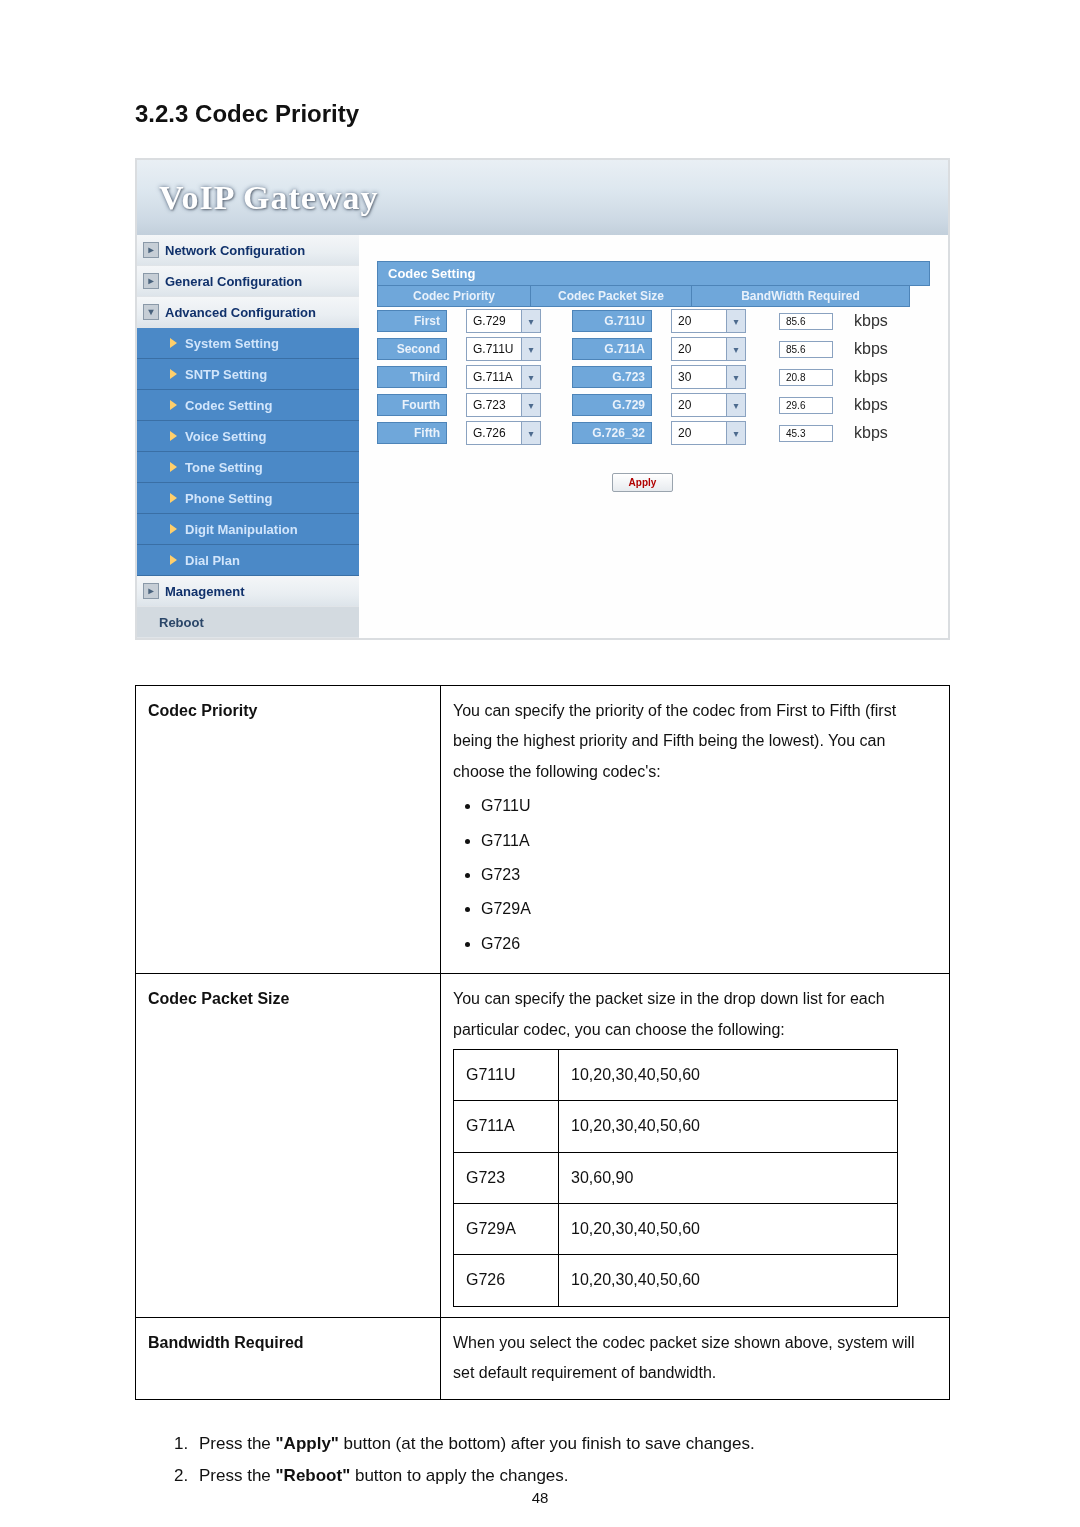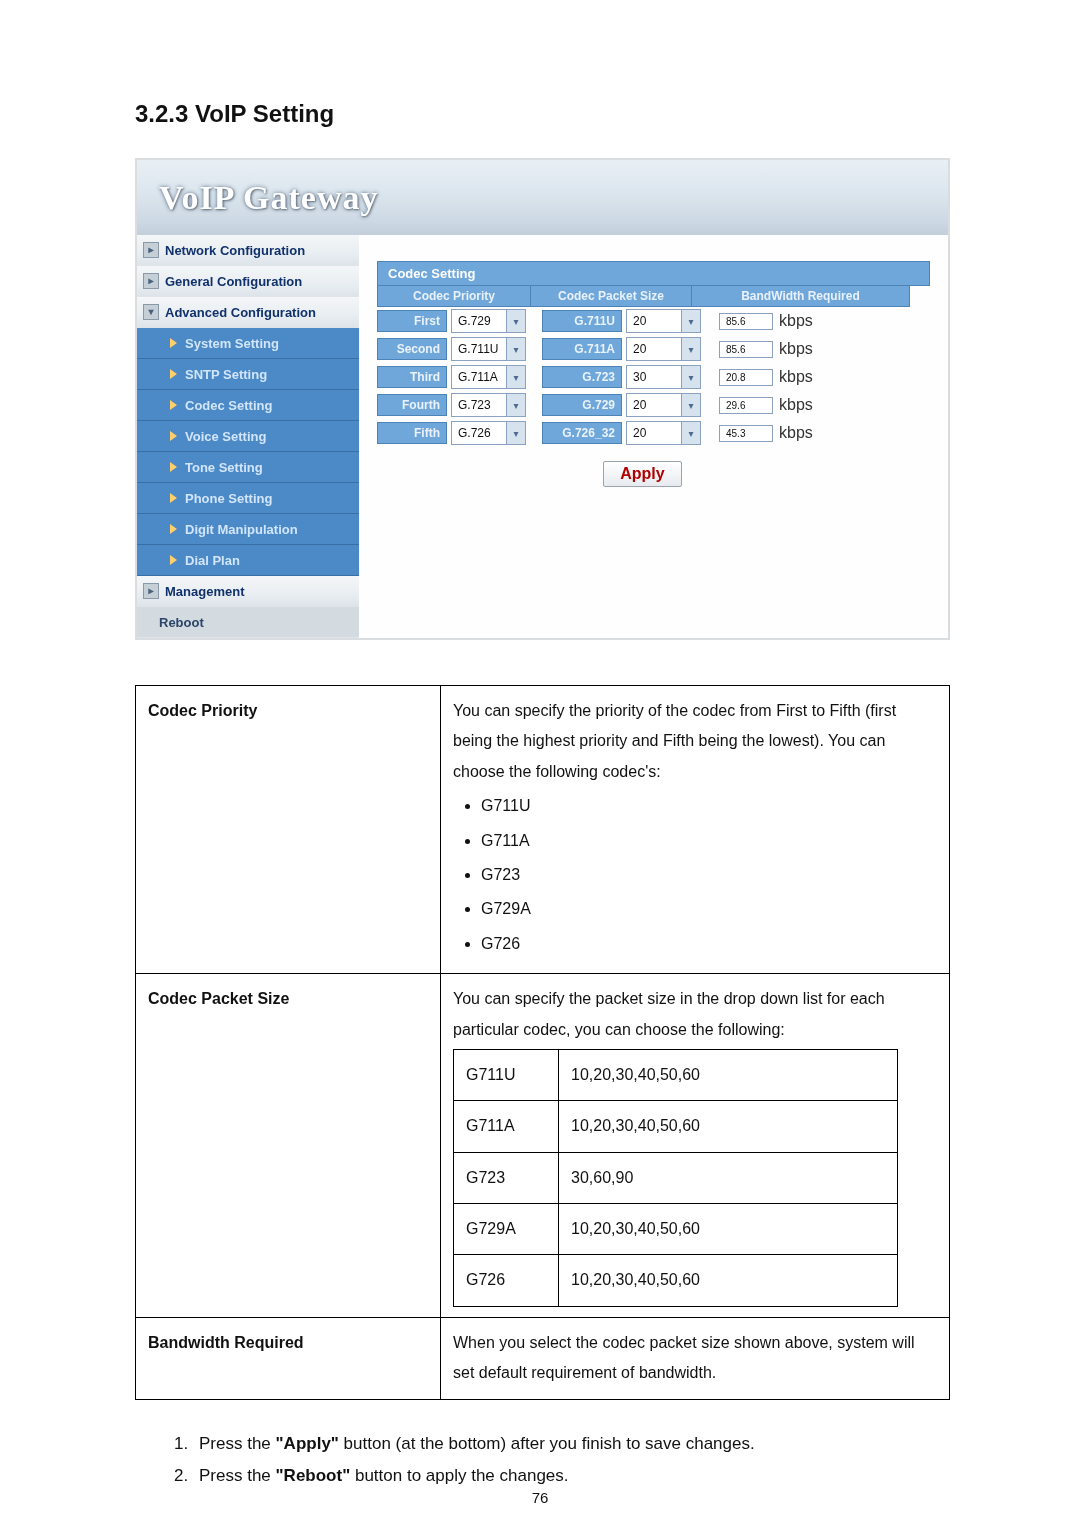--- a/index.html
+++ b/index.html
@@ -134,20 +134,21 @@
     text-align: center;
   }
   .hdr-prio { width: 140px; border-right: 1px solid #4d84b8;}
   .hdr-pack { width: 148px; border-right: 1px solid #4d84b8;}
   .hdr-bw   { flex: 1; }
 
   .codec-row {
     display: flex;
     align-items: center;
     padding: 2px 0;
+    gap: 15px;
   }
   .ord-cell {
     width: 62px;
     background: #6fa7da;
     border: 1px solid #4d84b8;
     color: #eaf2fb;
     text-align: right;
     padding: 3px 6px 3px 0;
     font-weight: bold;
     font-size: 12px;
@@ -201,22 +202,23 @@
     margin-top: 14px;
     width: 96%;
   }
   .apply-btn {
     display: inline-block;
     border: 1px solid #9aa4ae;
     background: linear-gradient(#ffffff,#e7ebef);
     color: #b00000;
     font-weight: bold;
     padding: 3px 16px;
-    font-size: 16px;
+    font-size: 10px;
     border-radius: 2px;
+    margin-top: 12px;
   }
 
   
   table.desc {
     border-collapse: collapse;
     width: 100%;
     font-size: 16px;
   }
   table.desc td, table.desc th {
     border: 1px solid #000;
@@ -267,21 +269,21 @@
     left: 0; right: 0;
     text-align: center;
     font-size: 15px;
   }
 </style>
 </head>
 <body>
 
 <div class="page">
 
-  <div class="section-heading">3.2.3   VoIP Setting</div>
+  <div class="section-heading">3.2.3   Codec Priority</div>
 
   <div class="screenshot">
     <div class="shot-banner">
       <span class="title">VoIP  Gateway</span>
     </div>
     <div class="shot-body">
 
       <div class="sidebar">
         <div class="side-row side-top">
           <span class="sq-icon">▸</span>
@@ -482,14 +484,14 @@
 
   <ol class="steps">
     <li>
       <span>Press the </span><span class="bold">"Apply"</span><span> button (at the bottom) after you finish to save changes.</span>
     </li>
     <li>
       <span>Press the </span><span class="bold">"Reboot"</span><span> button to apply the changes.</span>
     </li>
   </ol>
 
-  <div class="page-number">76</div>
+  <div class="page-number">48</div>
 </div>
 
 </body></html>

